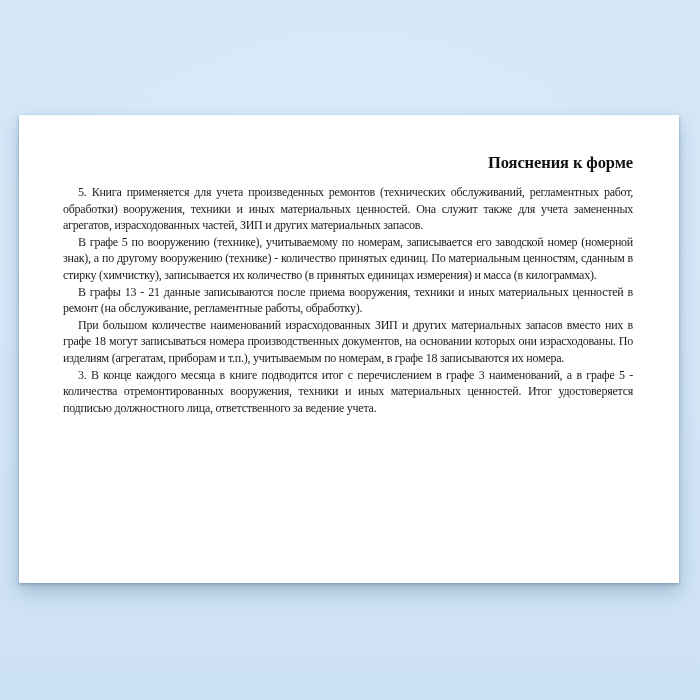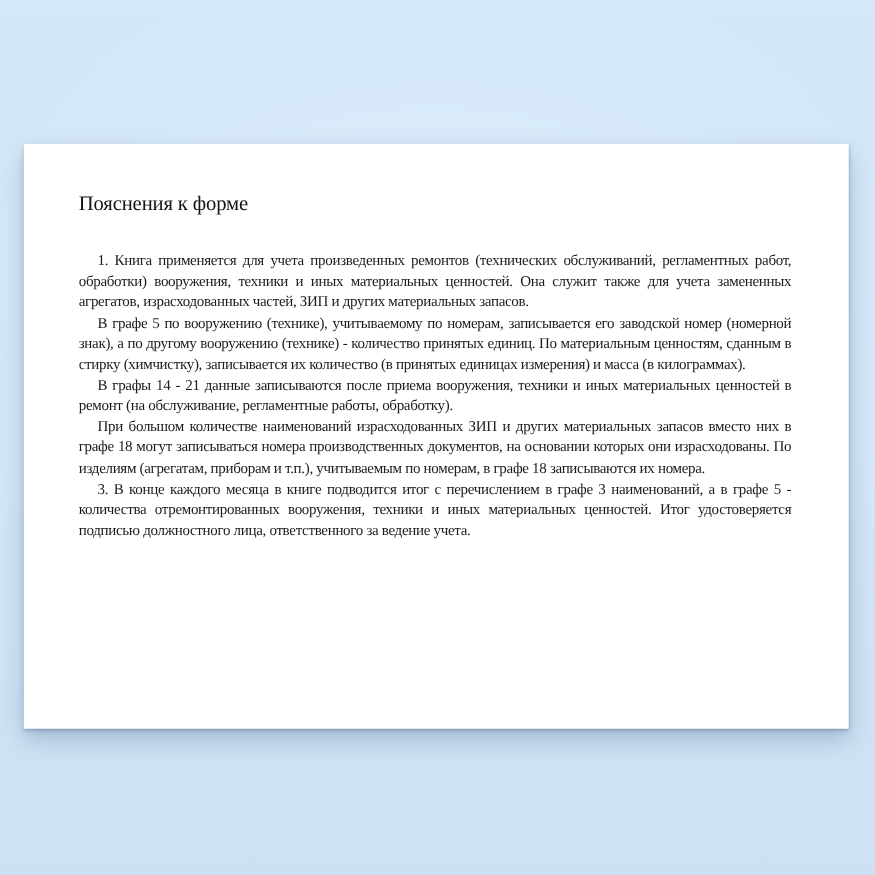--- a/index.html
+++ b/index.html
@@ -24,27 +24,27 @@
     width: 660px;
     height: 468px;
     background: #ffffff;
     box-shadow:
       0 2px 4px rgba(96, 124, 152, 0.38),
       0 9px 18px rgba(96, 124, 152, 0.38),
       0 1px 2px rgba(96, 124, 152, 0.30);
   }
   .doc-title {
     font-family: "Liberation Serif", "DejaVu Serif", serif;
-    font-weight: normal;
+    font-weight: bold;
     font-size: 16.5px;
     line-height: 20px;
     letter-spacing: -0.1px;
     color: #121212;
-    text-align: left;
-    margin: 38px 46px 27px 44px;
+    text-align: right;
+    margin: 38px 46px 11px 44px;
   }
   .doc-body {
     margin: 0 46px 0 44px;
   }
   .doc-body p {
     font-family: "Liberation Serif", "DejaVu Serif", serif;
     font-size: 12px;
     line-height: 16.6px;
     letter-spacing: -0.25px;
     color: #1c1c1c;
@@ -55,20 +55,20 @@
     -webkit-hyphens: auto;
   }
 </style>
 </head>
 <body>
 
 <div class="scene">
   <div class="paper">
     <h1 class="doc-title">Пояснения к форме</h1>
     <div class="doc-body">
-        <p lang="ru">1. Книга применяется для учета произведенных ремонтов (технических обслуживаний, регламентных работ, обработки) вооружения, техники и иных материальных ценностей. Она служит также для учета замененных агрегатов, израсходованных частей, ЗИП и других материальных запасов.</p>
+        <p lang="ru">5. Книга применяется для учета произведенных ремонтов (технических обслуживаний, регламентных работ, обработки) вооружения, техники и иных материальных ценностей. Она служит также для учета замененных агрегатов, израсходованных частей, ЗИП и других материальных запасов.</p>
         <p lang="ru">В графе 5 по вооружению (технике), учитываемому по номерам, записывается его заводской номер (номерной знак), а по другому вооружению (технике) - количество принятых единиц. По материальным ценностям, сданным в стирку (химчистку), записывается их количество (в принятых единицах измерения) и масса (в килограммах).</p>
-        <p lang="ru">В графы 14 - 21 данные записываются после приема вооружения, техники и иных материальных ценностей в ремонт (на обслуживание, регламентные работы, обработку).</p>
+        <p lang="ru">В графы 13 - 21 данные записываются после приема вооружения, техники и иных материальных ценностей в ремонт (на обслуживание, регламентные работы, обработку).</p>
         <p lang="ru">При большом количестве наименований израсходованных ЗИП и других материальных запасов вместо них в графе 18 могут записываться номера производственных документов, на основании которых они израсходованы. По изделиям (агрегатам, приборам и т.п.), учитываемым по номерам, в графе 18 записываются их номера.</p>
         <p lang="ru">3. В конце каждого месяца в книге подводится итог с перечислением в графе 3 наименований, а в графе 5 - количества отремонтированных вооружения, техники и иных материальных ценностей. Итог удостоверяется подписью должностного лица, ответственного за ведение учета.</p>
       </div>
   </div>
 </div>
 
 </body></html>

